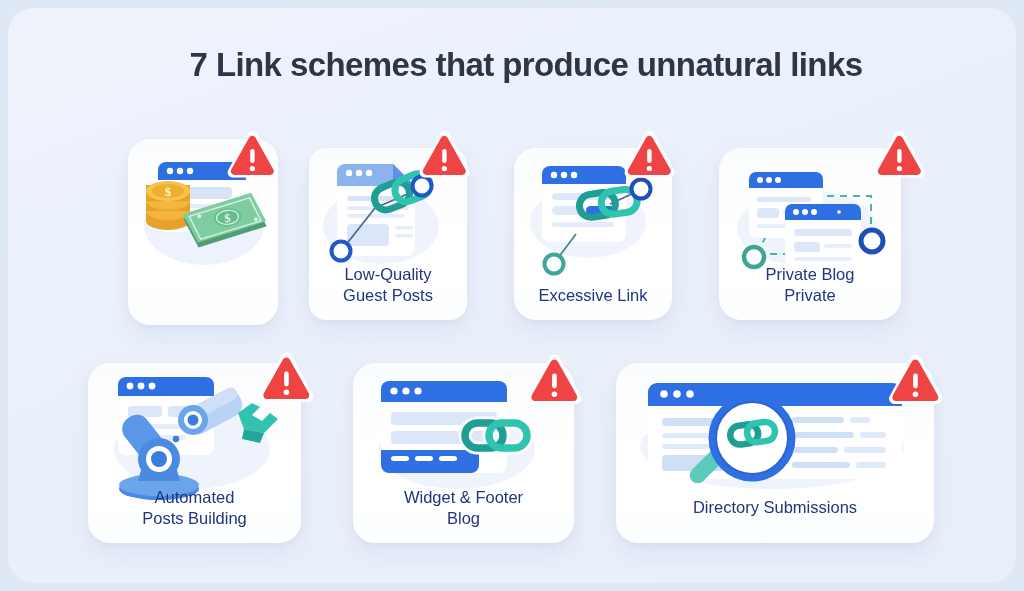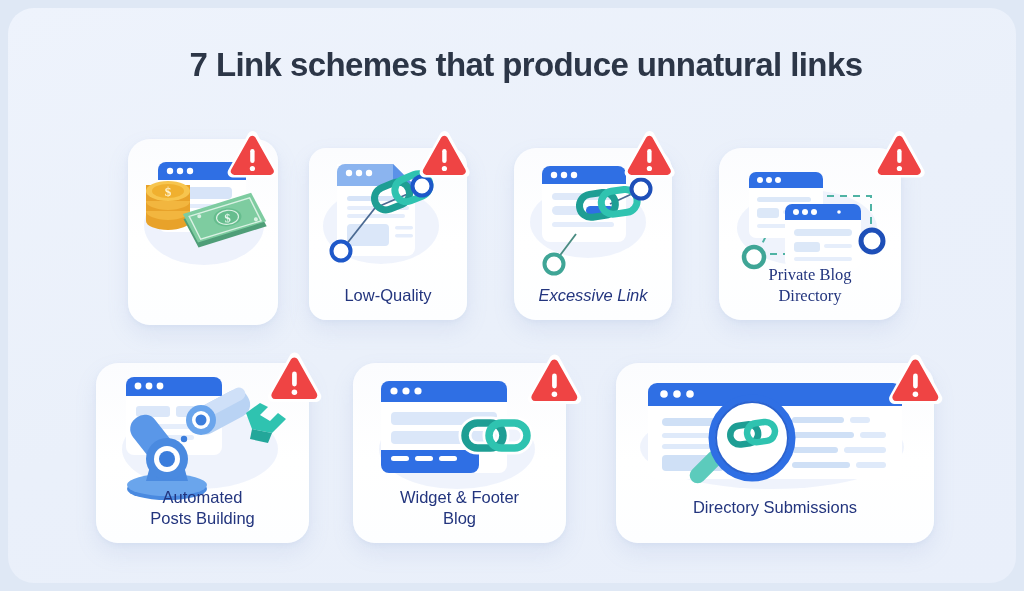--- a/index.html
+++ b/index.html
@@ -147,24 +147,25 @@
       </svg>
     </div>
     <svg class="warn" style="left:104px; top:-21px;" viewBox="0 0 62 58">
       <path d="M27.3 6.5a5 5 0 0 1 8.6 0L56 43a5 5 0 0 1-4.3 7.5H11.6A5 5 0 0 1 7.3 43z" fill="#fff"></path>
       <path d="M28.2 10.5a3.6 3.6 0 0 1 6.2 0l18 32a3.6 3.6 0 0 1-3.1 5.4H13.3a3.6 3.6 0 0 1-3.1-5.4z" fill="#ef4444"></path>
       <rect x="29.2" y="22" width="4.4" height="14" rx="2.2" fill="#fff"></rect>
       <circle cx="31.4" cy="41.5" r="2.6" fill="#fff"></circle>
     </svg>
     <div class="label">
       <div>Low-Quality</div>
-    </div>
-  </div>
-
-  <div class="card" style="left:506px; top:140px; width:158px; height:172px;font-style:italic;">
+      <div>Guest Posts</div>
+    </div>
+  </div>
+
+  <div class="card" style="left:506px; top:140px; width:158px; height:172px;">
     <div class="art">
       <svg width="158" height="140" viewBox="0 0 158 140">
         <ellipse cx="74" cy="74" rx="58" ry="36" fill="#e8eefb" opacity="0.7"></ellipse>
         <rect x="28" y="18" width="84" height="76" rx="8" fill="#ffffff"></rect>
         <path d="M28 26a8 8 0 0 1 8-8h68a8 8 0 0 1 8 8v10H28z" fill="#2f6fe4"></path>
         <circle cx="40" cy="27" r="3.2" fill="#fff"></circle>
           <circle cx="50" cy="27" r="3.2" fill="#fff"></circle>
           <circle cx="60" cy="27" r="3.2" fill="#fff"></circle>
         <rect x="38" y="45" width="62" height="7" rx="3.5" fill="#dfe9f9"></rect>
         <rect x="38" y="58" width="30" height="9" rx="4.5" fill="#dfe9f9"></rect>
@@ -184,21 +185,21 @@
       <path d="M27.3 6.5a5 5 0 0 1 8.6 0L56 43a5 5 0 0 1-4.3 7.5H11.6A5 5 0 0 1 7.3 43z" fill="#fff"></path>
       <path d="M28.2 10.5a3.6 3.6 0 0 1 6.2 0l18 32a3.6 3.6 0 0 1-3.1 5.4H13.3a3.6 3.6 0 0 1-3.1-5.4z" fill="#ef4444"></path>
       <rect x="29.2" y="22" width="4.4" height="14" rx="2.2" fill="#fff"></rect>
       <circle cx="31.4" cy="41.5" r="2.6" fill="#fff"></circle>
     </svg>
     <div class="label">
       <div>Excessive Link</div>
     </div>
   </div>
 
-  <div class="card" style="left:711px; top:140px; width:182px; height:172px;font-family:Liberation Serif, serif;">
+  <div class="card" style="left:711px; top:140px; width:182px; height:172px;">
     <div class="art">
       <svg width="182" height="140" viewBox="0 0 182 140">
         <ellipse cx="88" cy="80" rx="70" ry="38" fill="#e8eefb" opacity="0.7"></ellipse>
         <path d="M108 48 L152 48 L152 90" fill="none" stroke="#4fb3a4" stroke-width="2" stroke-dasharray="7 6"></path>
         <path d="M38 106 L96 106" fill="none" stroke="#4fb3a4" stroke-width="2" stroke-dasharray="7 6"></path>
         <path d="M38 106 L60 62" fill="none" stroke="#4fb3a4" stroke-width="2" stroke-dasharray="7 6"></path>
         <path d="M120 96 L150 90" fill="none" stroke="#4fb3a4" stroke-width="2" stroke-dasharray="7 6"></path>
         <rect x="30" y="24" width="74" height="66" rx="7" fill="#ffffff"></rect>
         <path d="M30 31a7 7 0 0 1 7-7h60a7 7 0 0 1 7 7v9H30z" fill="#2f6fe4"></path>
         <circle cx="41" cy="32" r="3" fill="#fff"></circle>
@@ -223,25 +224,25 @@
       </svg>
     </div>
     <svg class="warn" style="left:149px; top:-21px;" viewBox="0 0 62 58">
       <path d="M27.3 6.5a5 5 0 0 1 8.6 0L56 43a5 5 0 0 1-4.3 7.5H11.6A5 5 0 0 1 7.3 43z" fill="#fff"></path>
       <path d="M28.2 10.5a3.6 3.6 0 0 1 6.2 0l18 32a3.6 3.6 0 0 1-3.1 5.4H13.3a3.6 3.6 0 0 1-3.1-5.4z" fill="#ef4444"></path>
       <rect x="29.2" y="22" width="4.4" height="14" rx="2.2" fill="#fff"></rect>
       <circle cx="31.4" cy="41.5" r="2.6" fill="#fff"></circle>
     </svg>
     <div class="label">
       <div>Private Blog</div>
-      <div>Directory</div>
-    </div>
-  </div>
-
-  <div class="card" style="left:88px; top:355px; width:213px; height:180px;">
+      <div>Private</div>
+    </div>
+  </div>
+
+  <div class="card" style="left:80px; top:355px; width:213px; height:180px;">
     <div class="art" style="height:150px;">
       <svg width="213" height="150" viewBox="0 0 213 150">
         <ellipse cx="104" cy="86" rx="78" ry="40" fill="#e8eefb" opacity="0.7"></ellipse>
         <rect x="30" y="14" width="96" height="78" rx="8" fill="#ffffff"></rect>
         <path d="M30 22a8 8 0 0 1 8-8h80a8 8 0 0 1 8 8v11H30z" fill="#2f6fe4"></path>
         <circle cx="42" cy="23" r="3.4" fill="#fff"></circle>
           <circle cx="53" cy="23" r="3.4" fill="#fff"></circle>
           <circle cx="64" cy="23" r="3.4" fill="#fff"></circle>
         <rect x="40" y="43" width="34" height="11" rx="3" fill="#dbe7f9"></rect>
         <rect x="80" y="43" width="34" height="11" rx="3" fill="#dbe7f9"></rect>
@@ -275,21 +276,21 @@
       <path d="M28.2 10.5a3.6 3.6 0 0 1 6.2 0l18 32a3.6 3.6 0 0 1-3.1 5.4H13.3a3.6 3.6 0 0 1-3.1-5.4z" fill="#ef4444"></path>
       <rect x="29.2" y="22" width="4.4" height="14" rx="2.2" fill="#fff"></rect>
       <circle cx="31.4" cy="41.5" r="2.6" fill="#fff"></circle>
     </svg>
     <div class="label">
       <div>Automated</div>
       <div>Posts Building</div>
     </div>
   </div>
 
-  <div class="card" style="left:345px; top:355px; width:213px; height:180px;">
+  <div class="card" style="left:345px; top:355px; width:213px; height:180px;padding-left:8px;">
     <div class="art" style="height:150px;">
       <svg width="213" height="150" viewBox="0 0 213 150">
         <ellipse cx="104" cy="86" rx="78" ry="40" fill="#e8eefb" opacity="0.7"></ellipse>
         <rect x="40" y="40" width="114" height="68" rx="8" fill="#f2f6fd"></rect>
         <rect x="28" y="18" width="126" height="92" rx="8" fill="#ffffff"></rect>
         <path d="M28 26a8 8 0 0 1 8-8h110a8 8 0 0 1 8 8v13H28z" fill="#2f6fe4"></path>
         <circle cx="41" cy="28" r="3.6" fill="#fff"></circle>
           <circle cx="53" cy="28" r="3.6" fill="#fff"></circle>
           <circle cx="65" cy="28" r="3.6" fill="#fff"></circle>
         <rect x="38" y="49" width="106" height="13" rx="4" fill="#dbe7f9"></rect>

